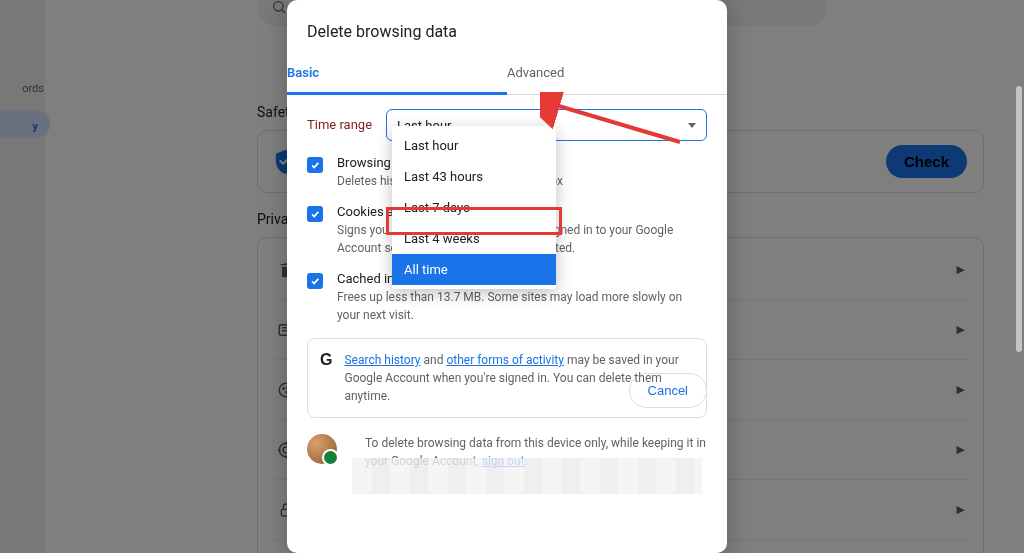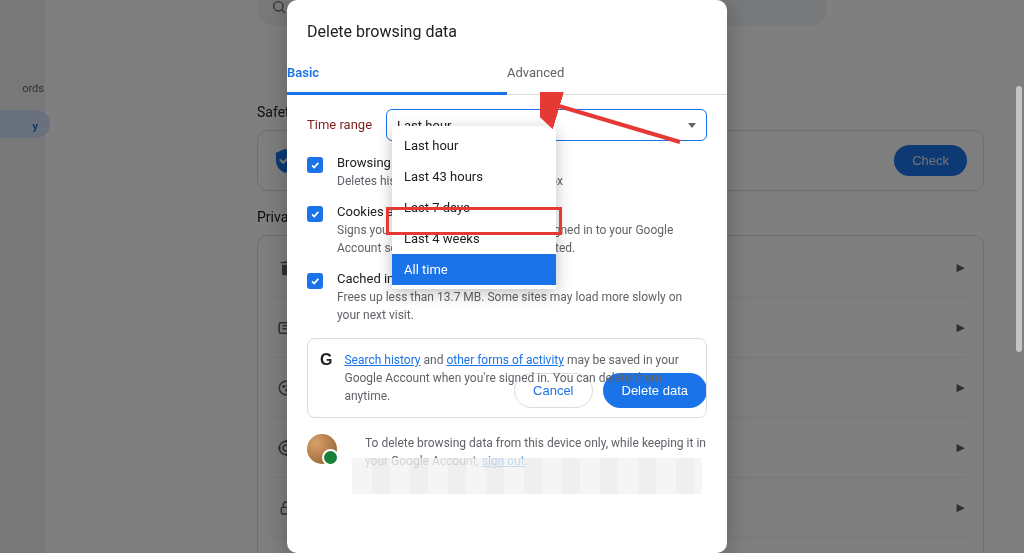--- a/index.html
+++ b/index.html
@@ -12,21 +12,21 @@
   .bg-sidebar-item { font-size: 11px; color: #5f6368; padding: 6px 4px; text-align: right; }
   .bg-pill { position: absolute; left: 0; top: 110px; width: 50px; height: 28px; background: #d2e3fc; border-radius: 0 14px 14px 0; }
   .bg-sep { position: absolute; left: 45px; top:0; height:100%; width:12px; background:#fff; }
   .bg-main { position: absolute; left: 57px; top: 0; right: 0; bottom: 0; background: #fff; }
   .search-bar { position: absolute; left: 200px; top: -10px; width: 570px; height: 36px; background: #f1f3f4; border-radius: 18px; display:flex; align-items:center; padding:0 14px; gap:10px; color:#5f6368;}
   .settings-content { position: absolute; left: 200px; top: 90px; right: 40px; }
   .section-heading { font-size: 14px; color:#202124; margin: 14px 0 10px 0;}
   .card { background:#fff; border:1px solid #dadce0; border-radius:10px; padding: 14px 16px; margin-bottom:18px; }
   .safety-card { display:flex; align-items:center; gap:12px;}
   .shield-icon { width:22px; height:26px; }
-  .check-btn { margin-left:auto; background:#1a73e8; color:#e5e5e5; border:none; border-radius:18px; padding:8px 18px; font-size:13px; font-weight:400;}
+  .check-btn { margin-left:auto; background:#1a73e8; color:#000000; border:none; border-radius:18px; padding:8px 18px; font-size:15px; font-weight:700;}
   .priv-row { display:flex; align-items:center; gap:16px; padding:14px 2px; border-top:1px solid #eee;}
   .priv-row:first-child{border-top:none;}
   .priv-icon { width:20px; flex:0 0 20px; color:#5f6368; display:flex; justify-content:center;}
   .priv-text { flex:1; }
   .priv-title{ font-size:13px; color:#202124;}
   .priv-sub{ font-size:12px; color:#5f6368; margin-top:2px;}
   .chev { color:#5f6368; font-size:11px;}
   
   .dialog { position:absolute; left:287px; top:0; width:440px; height:553px; background:#fff; border-radius:10px; z-index:40; box-shadow:0 4px 24px rgba(0,0,0,.25); overflow:hidden;}
   .dlg-title { padding:22px 20px 12px 20px; font-size:16px; }
@@ -233,21 +233,20 @@
     </div>
     <div class="info-box">
       <span class="g-logo">G</span>
       <div class="info-text">
         <a>Search history</a><span> and </span><a>other forms of activity</a><span> may be saved in your Google Account when you're signed in. You can delete them anytime.</span>
       </div>
     </div>
   </div>
   <div class="dlg-actions">
     <button class="btn cancel">Cancel</button>
-    <button class="btn primary">Delete data</button>
   </div>
   <div class="dlg-footer">
     <span class="avatar">
         <span class="badge"></span>
       </span>
     <div>
       <span>To delete browsing data from this device only, while keeping it in your Google Account, </span><a>sign out</a><span>.</span>
     </div>
   </div>
 </div>

